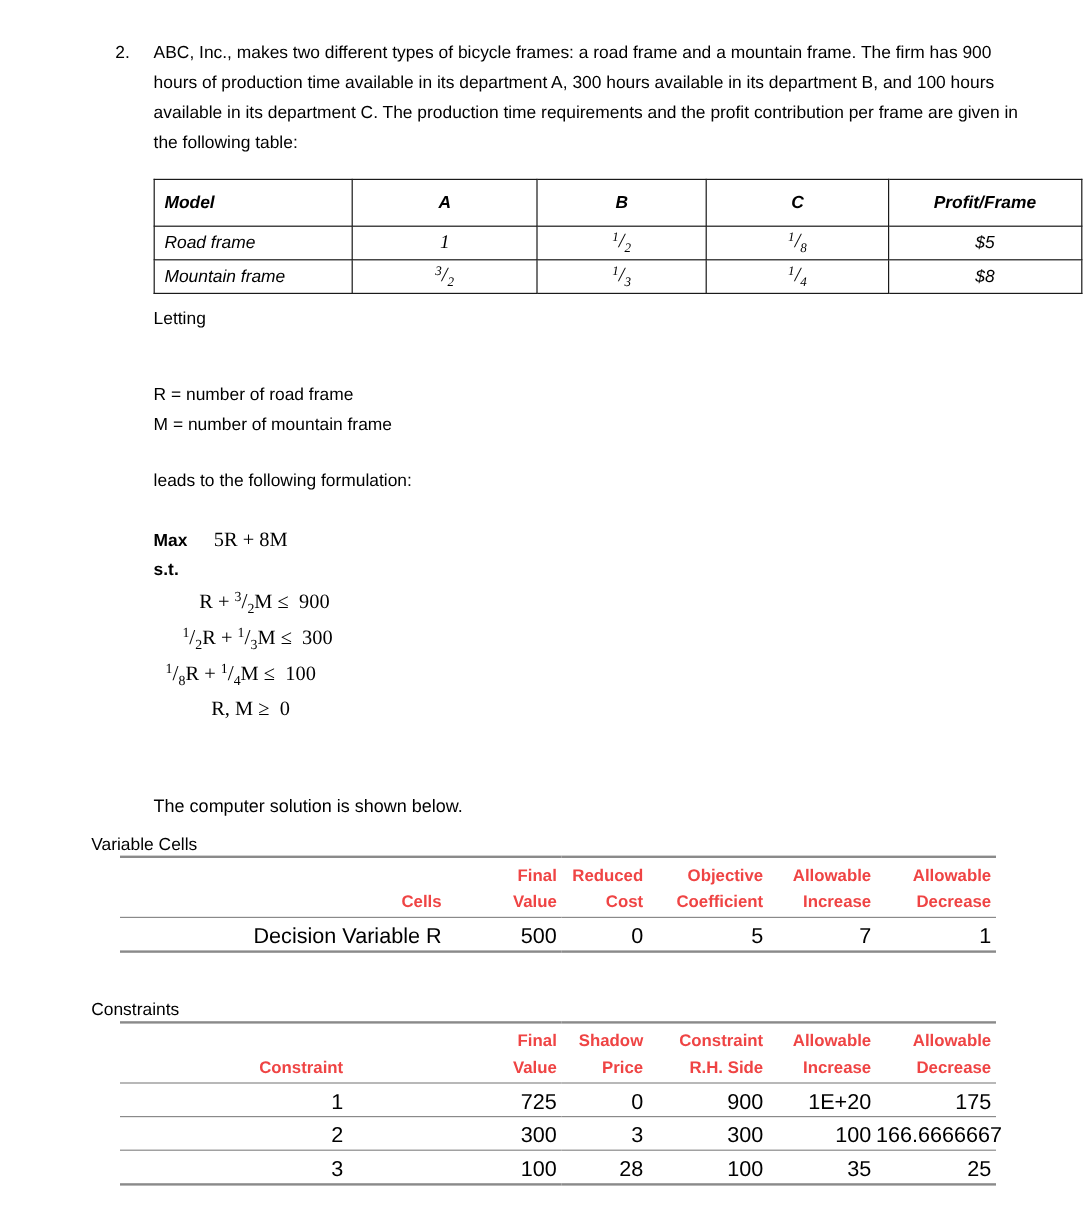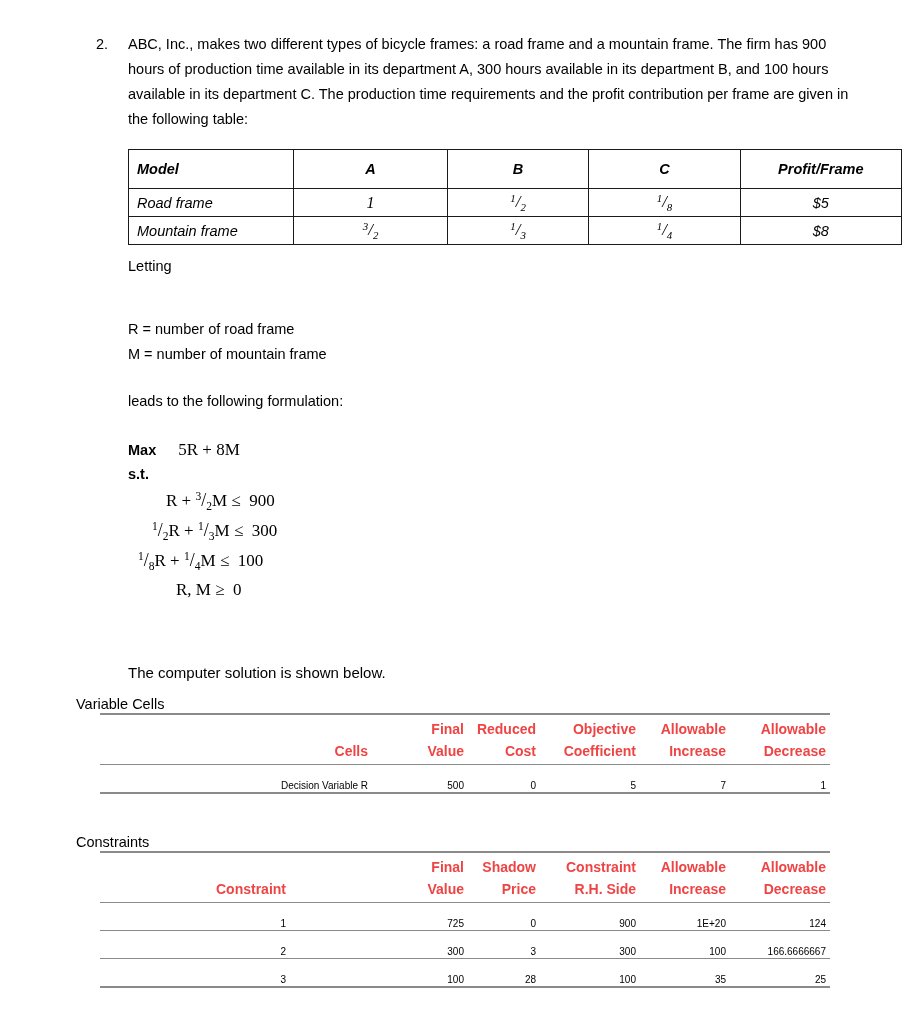--- a/index.html
+++ b/index.html
@@ -216,21 +216,21 @@
   }
   .report thead tr.hdr-bot th {
     border-bottom: 1.6px solid #8a8a8a;
     padding-bottom: 2px;
   }
   .report tbody td {
     text-align: right;
     border-bottom: 1.6px solid #8a8a8a;
     height: 26px;
     padding-bottom: 1px;
-    font-size: 10px;
+    font-size: 18px;
   }
   .report tbody tr:last-child td {
     border-bottom: 2.5px solid #8a8a8a;
   }
   .report tbody td.name-cell {
     text-align: right;
     padding-right: 22px;
   }
   .report tbody td.ctr-cell {
     text-align: right;
@@ -379,21 +379,21 @@
         <th>Decrease</th>
       </tr>
     </thead>
     <tbody>
       <tr>
         <td class="ctr-cell">1</td>
         <td>725</td>
         <td>0</td>
         <td>900</td>
         <td>1E+20</td>
-        <td>124</td>
+        <td>175</td>
       </tr>
       <tr>
         <td class="ctr-cell">2</td>
         <td>300</td>
         <td>3</td>
         <td>300</td>
         <td>100</td>
         <td>166.6666667</td>
       </tr>
       <tr>

